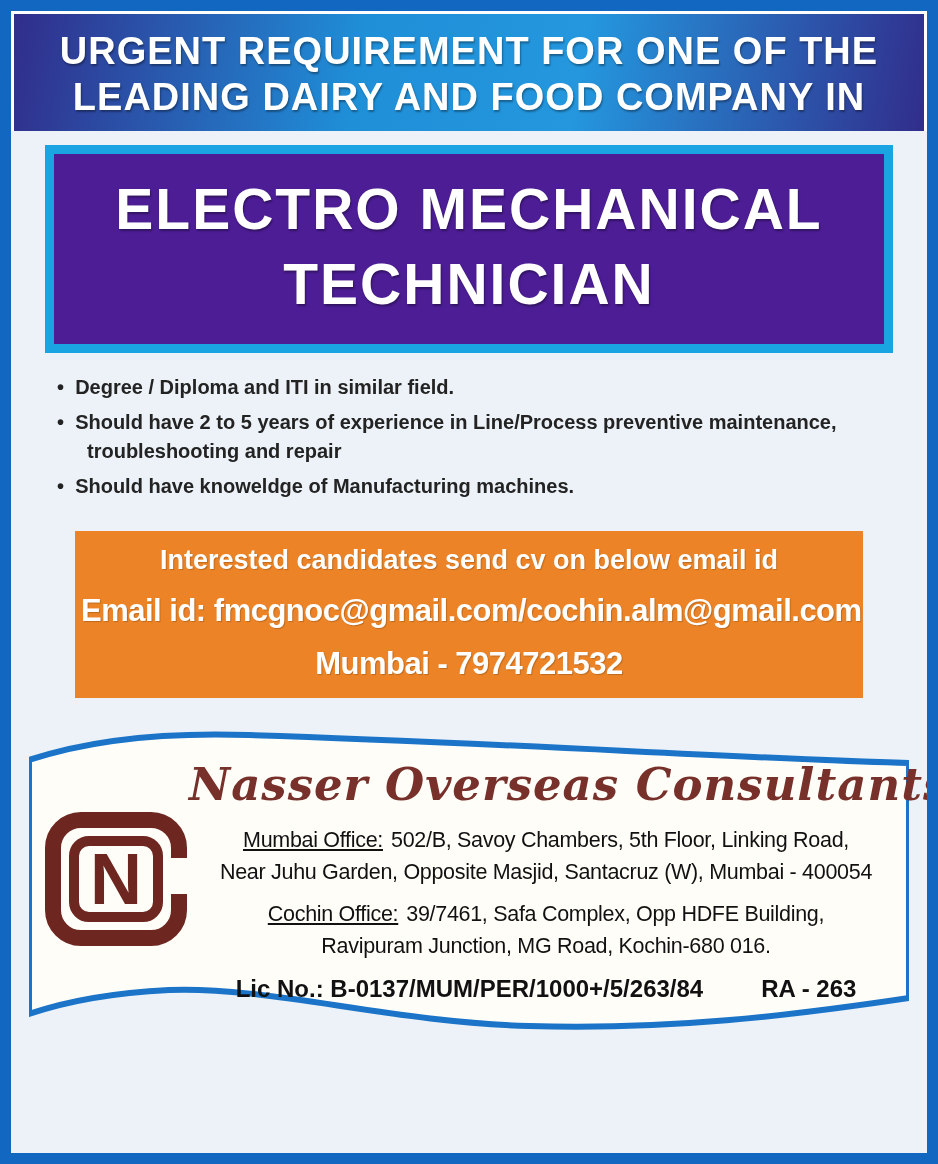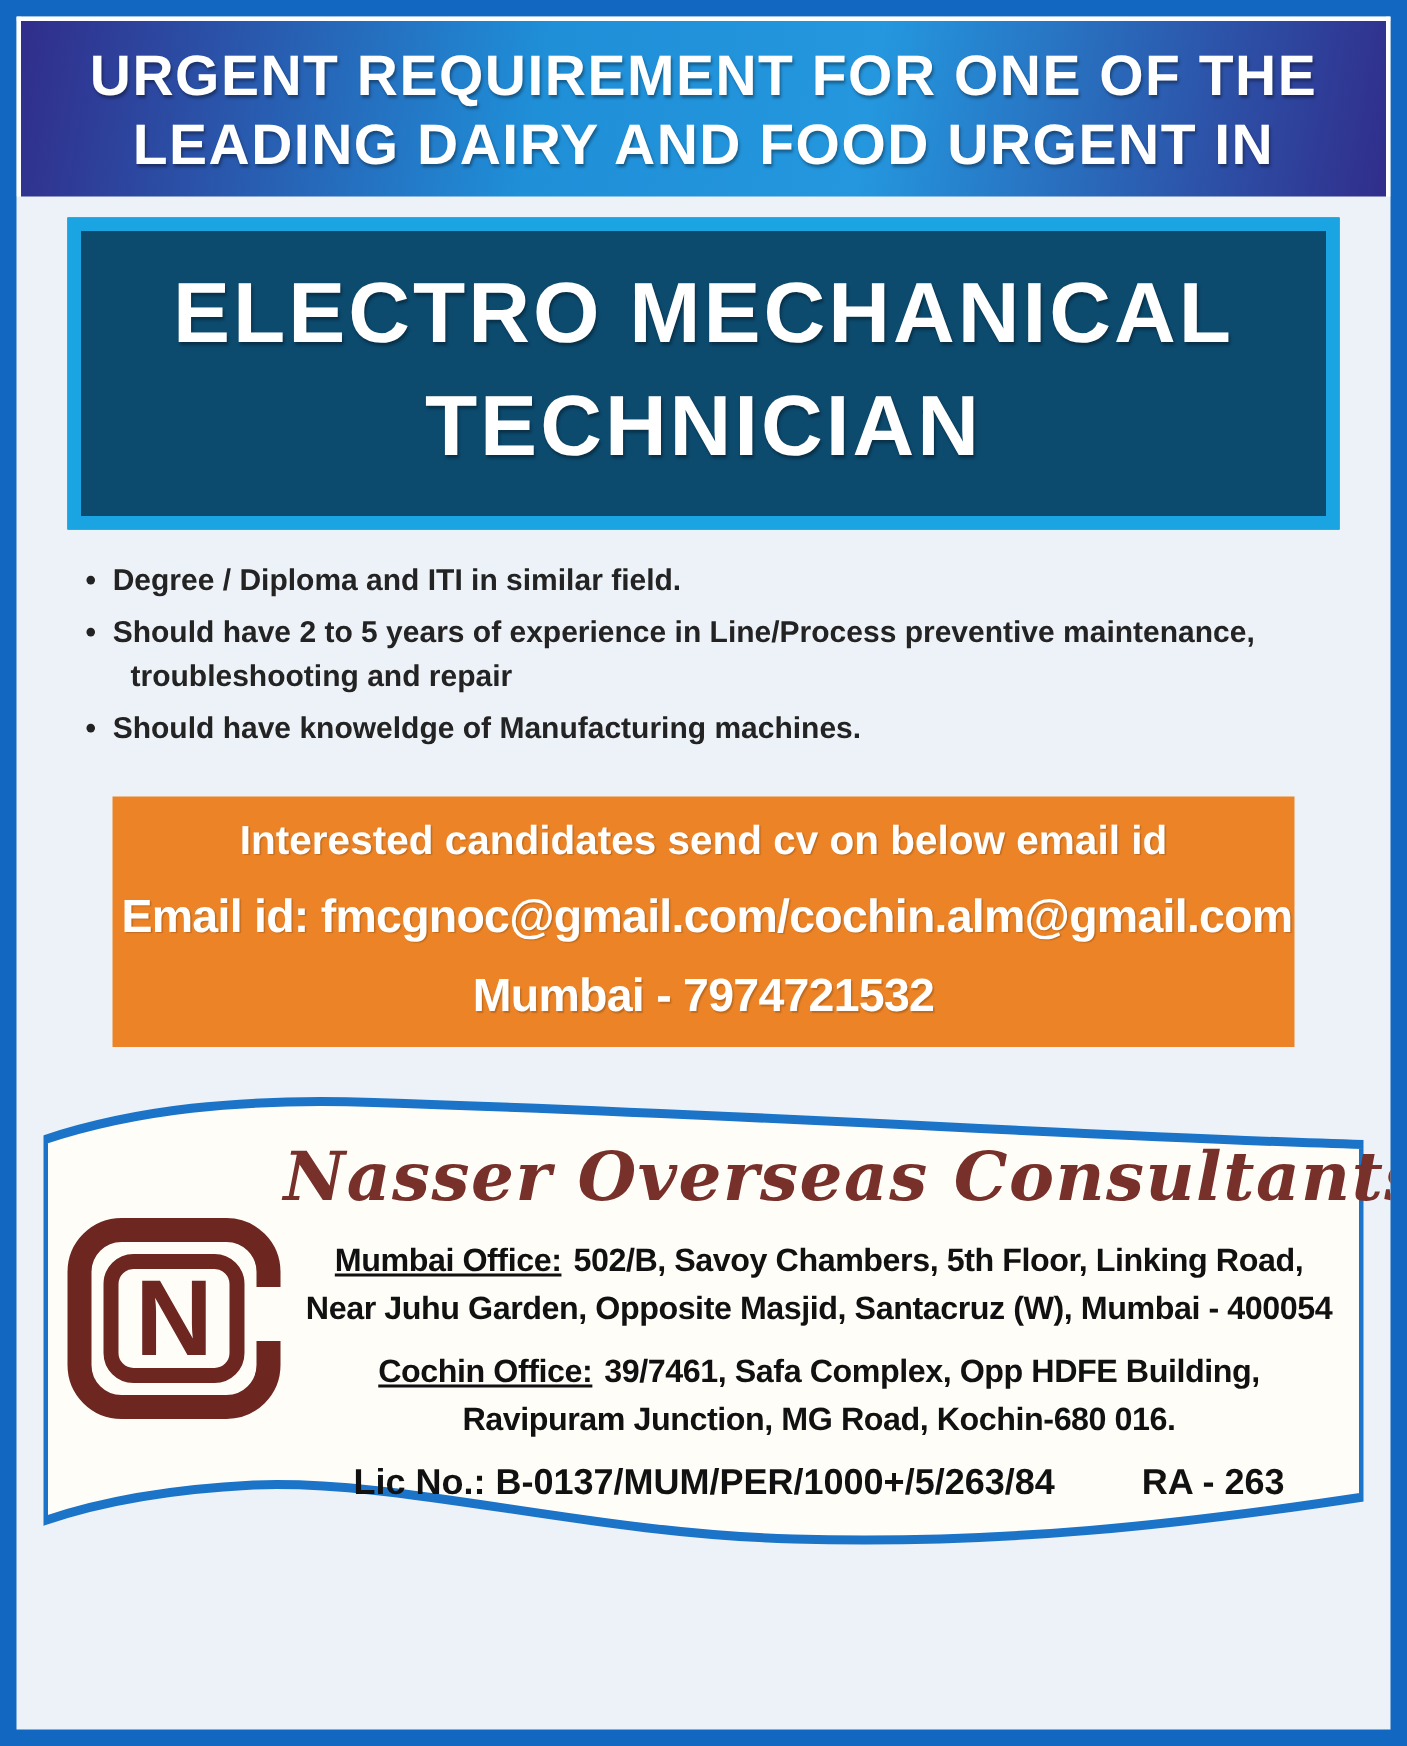--- a/index.html
+++ b/index.html
@@ -48,21 +48,21 @@
             mask-image:linear-gradient(to left,#000 15%,transparent 96%);}
   .saudi-text{
     position:relative;color:#fff;font-weight:bold;font-size:48px;
     letter-spacing:2px;text-shadow:1px 2px 2px rgba(0,0,0,.4);
   }
 
   
   .job-title-box{
     margin:14px 34px 0;
     border:9px solid #1ba4e2;
-    background:#0c4a6e;
+    background:#4c1d95;
     padding:18px 10px 22px;
     text-align:center;color:#fff;font-weight:bold;
     font-size:57px;line-height:1.32;letter-spacing:2px;
     text-shadow:1px 2px 2px rgba(0,0,0,.35);
   }
 
   
   .requirements{
     margin:20px 28px 0 46px;padding:0;list-style:none;
     color:#232323;font-weight:bold;font-size:20px;line-height:1.45;
@@ -112,35 +112,35 @@
   .consult-text{
     position:absolute;left:160px;right:6px;top:30px;
     text-align:center;color:#111;
   }
   .consult-name{
     font-family:"DejaVu Serif", serif;
     font-style:italic;font-weight:bold;
     color:#77302a;font-size:45px;line-height:1.1;
     margin-bottom:14px;letter-spacing:1px;white-space:nowrap;
   }
-  .addr{font-weight:bold;font-size:21.5px;line-height:1.5;letter-spacing:-0.3px;white-space:nowrap;}
+  .addr{font-weight:normal;font-size:21.5px;line-height:1.5;letter-spacing:-0.3px;white-space:nowrap;}
   .addr .label{text-decoration:underline;margin-right:8px;}
   .addr.gap-above{margin-top:10px;}
   .lic-line{font-weight:bold;font-size:24px;margin-top:12px;white-space:nowrap;}
   .lic-line .ra{margin-left:58px;}
 </style>
 </head>
 <body>
 
 <div class="page">
 
   <div class="header">
     <div class="header-title">
       <div>URGENT REQUIREMENT FOR ONE OF THE</div>
-      <div>LEADING DAIRY AND FOOD URGENT IN</div>
+      <div>LEADING DAIRY AND FOOD COMPANY IN</div>
     </div>
   </div>
 
   <div class="job-title-box">
     <div>ELECTRO MECHANICAL</div>
     <div>TECHNICIAN</div>
   </div>
 
   <ul class="requirements">
     <li>Degree / Diploma and ITI in similar field.</li>

